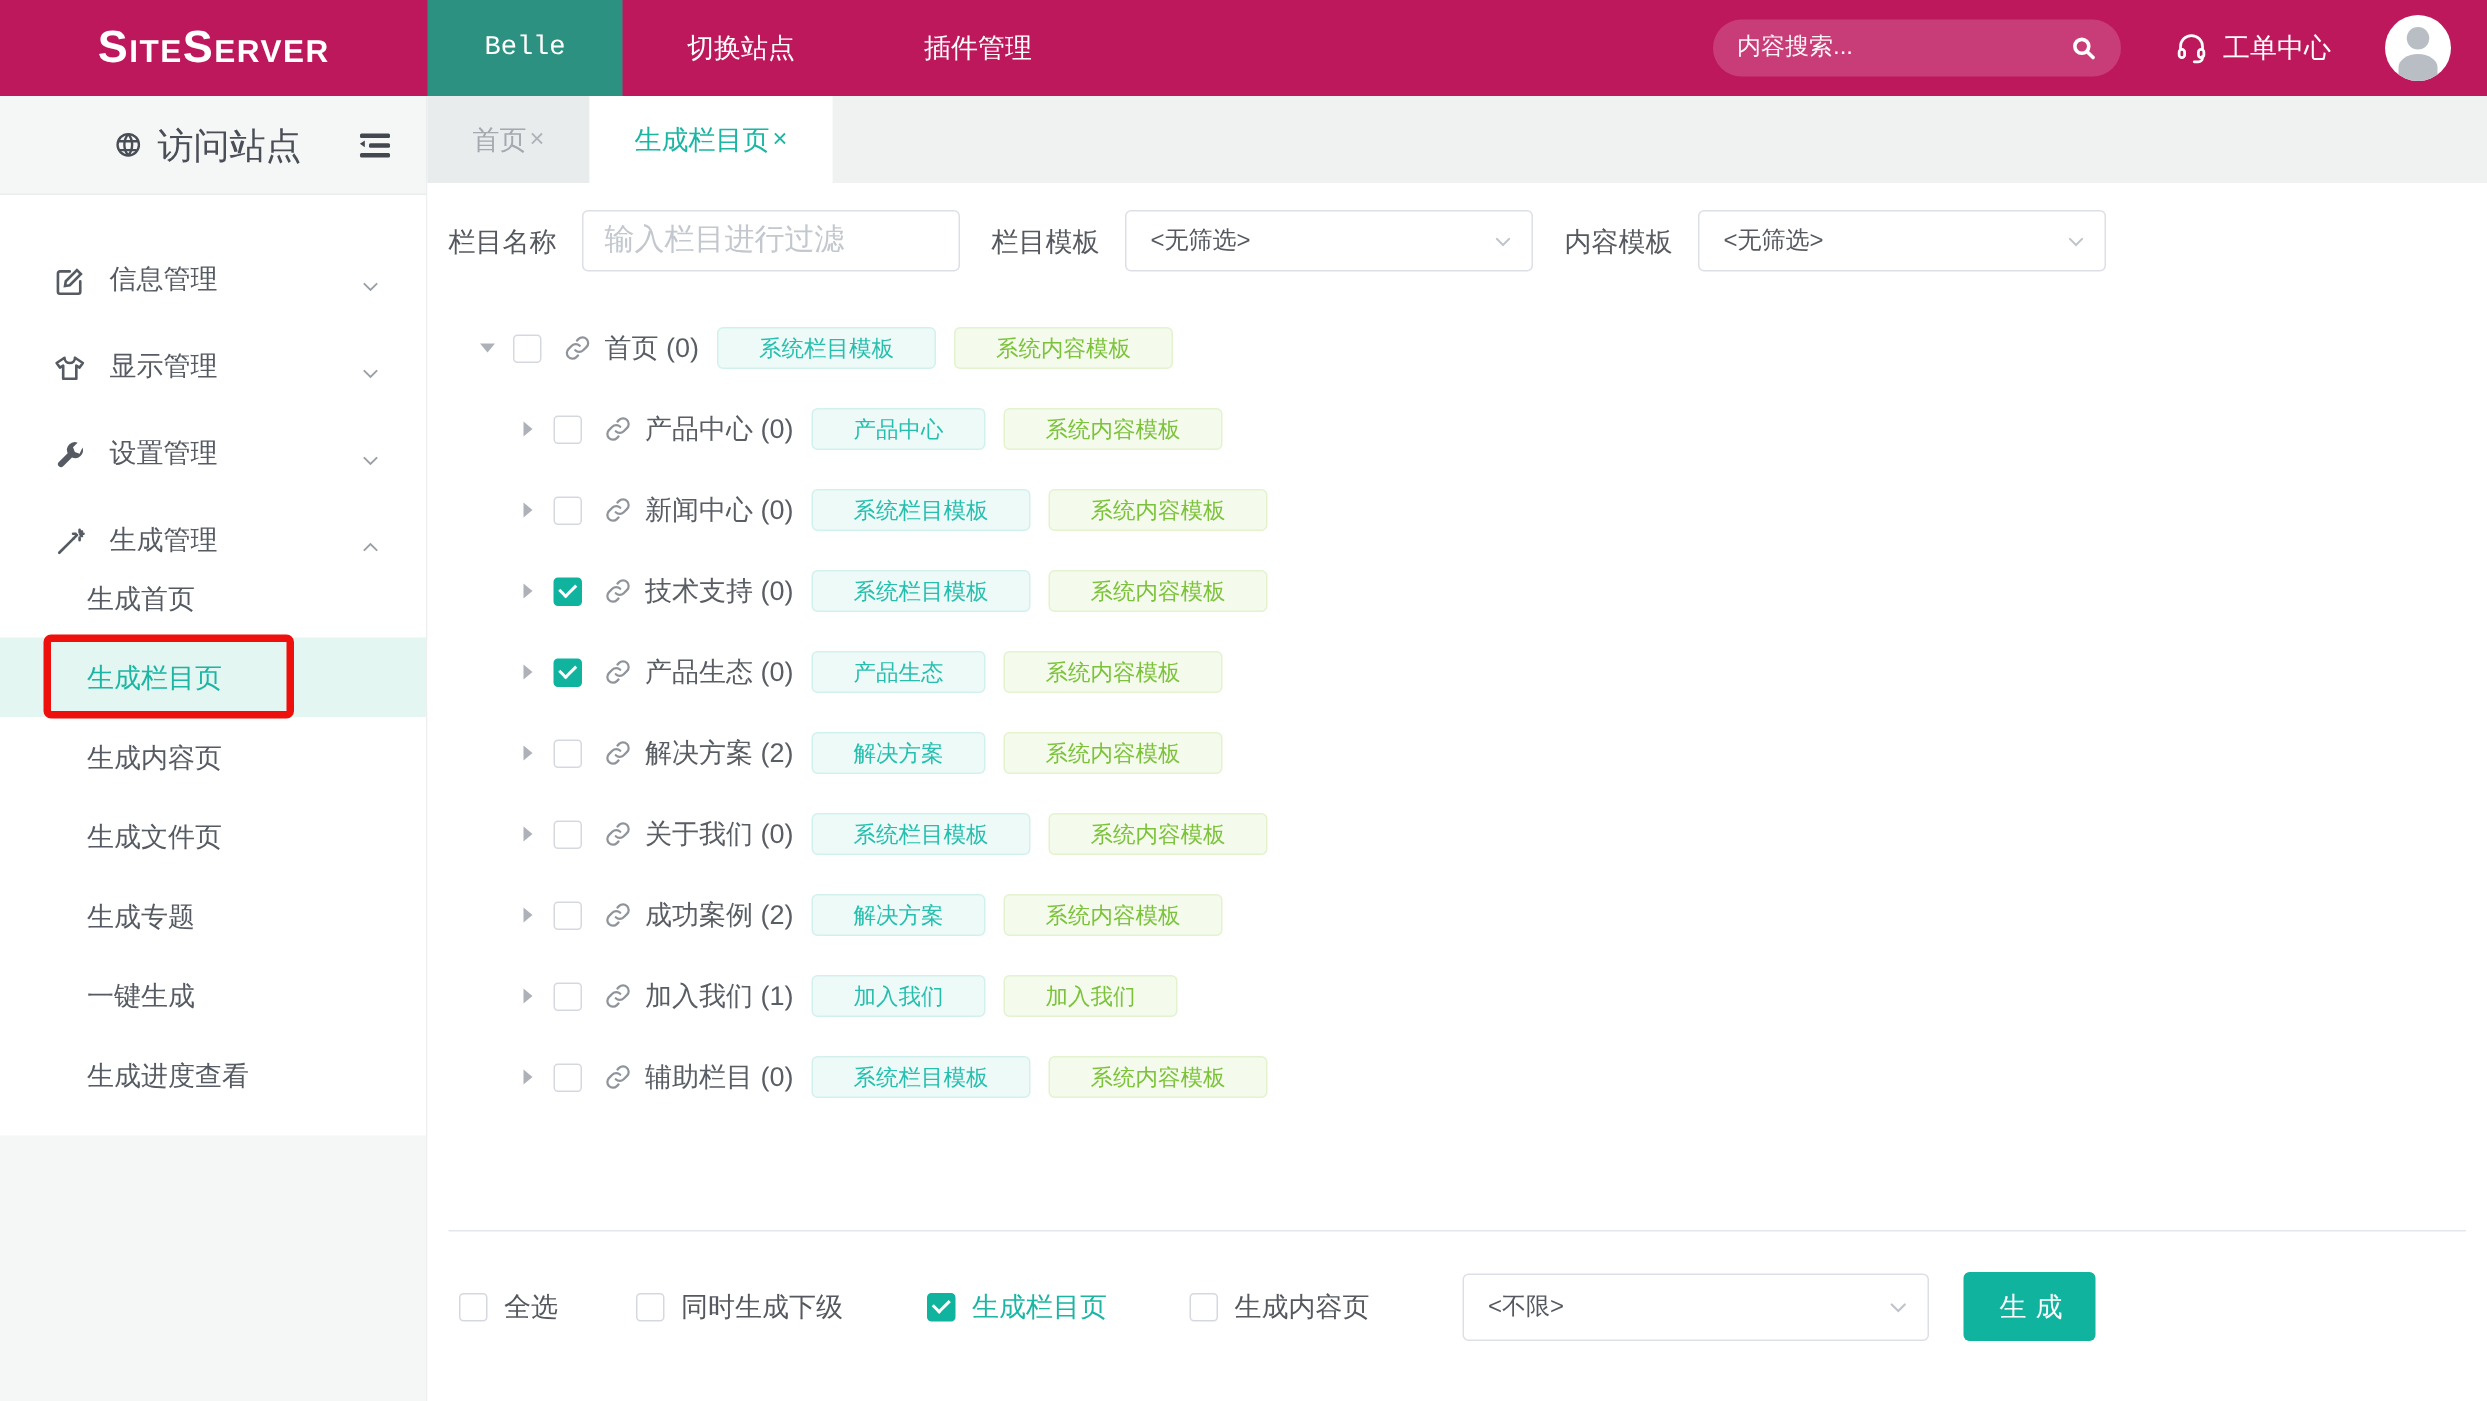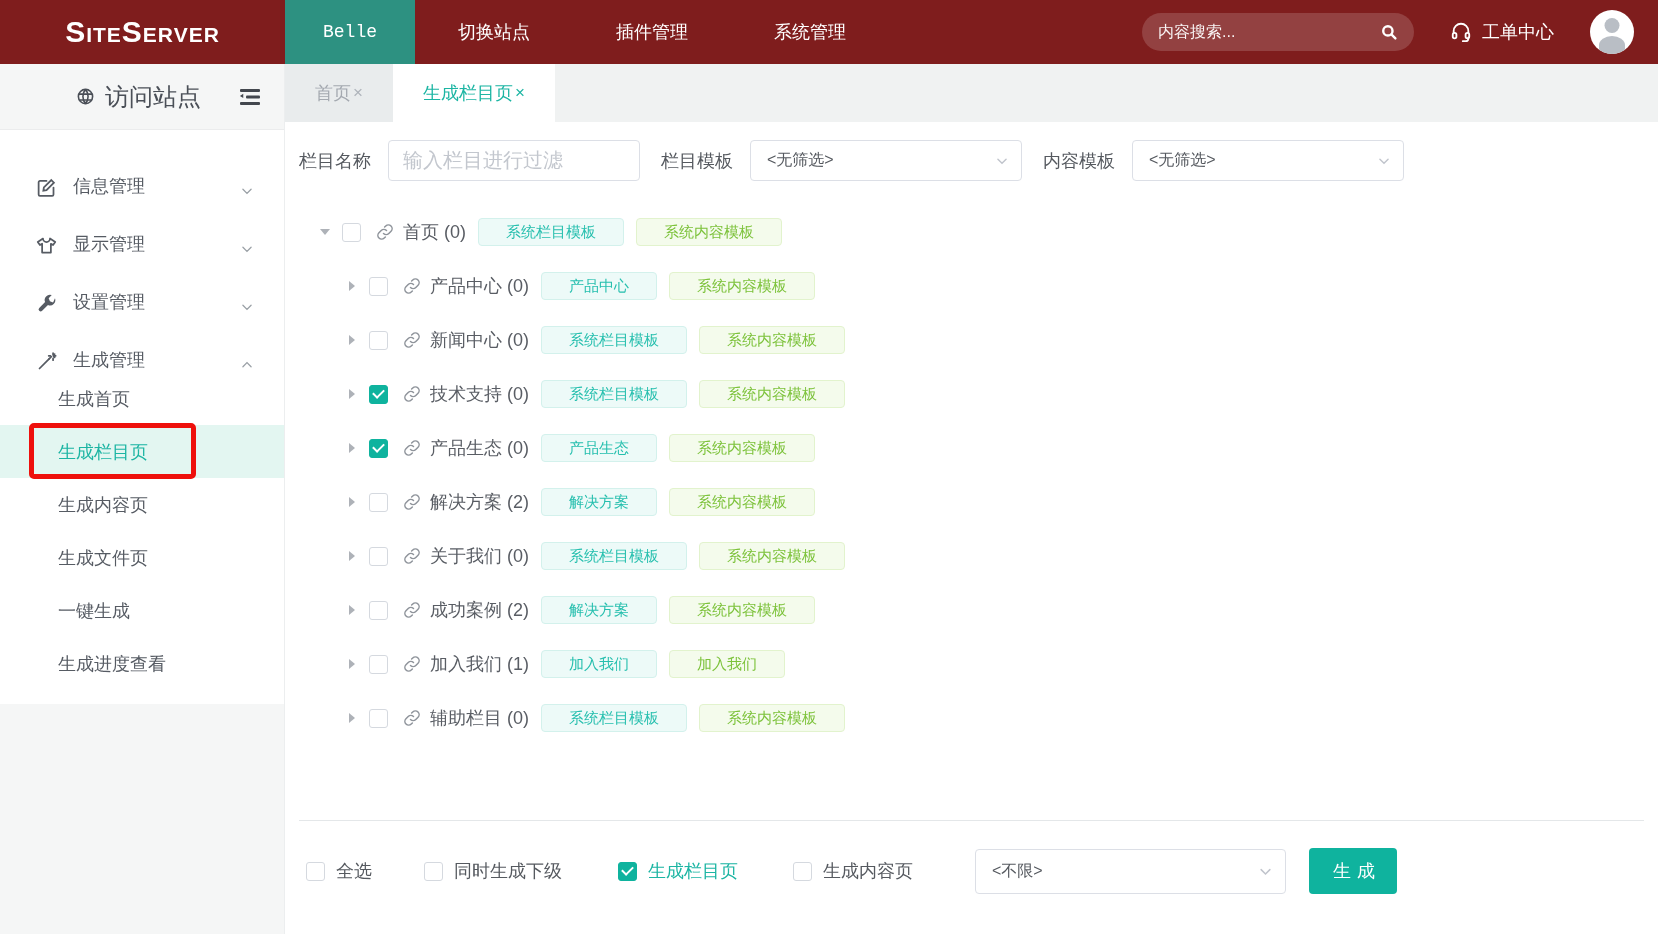--- a/index.html
+++ b/index.html
@@ -2,21 +2,21 @@
 <html><head>
 <meta charset="utf-8">
 <style>
   * { margin:0; padding:0; box-sizing:border-box; }
   html,body { width:1658px; height:934px; }
   body {
     font-family:"Liberation Sans","DejaVu Sans",sans-serif;
     color:#5a5e66; background:#fff; overflow:hidden;
   }
   
-  .header { height:64px; background:#7f1d1d; display:flex; align-items:center; color:#fff; }
+  .header { height:64px; background:#be185d; display:flex; align-items:center; color:#fff; }
   .logo-wrap { width:285px; display:flex; align-items:center; justify-content:center; }
   .logo { font-variant:small-caps; font-weight:700; font-size:30px; letter-spacing:1px; color:#fff; }
   .nav { display:flex; height:64px; align-items:stretch; }
   .nav-item { display:flex; align-items:center; padding:0 43px; font-size:18px; cursor:pointer; }
   .nav-item.active { background:#2d9181; padding:0 38px;font-family:Liberation Mono, monospace; }
   .header-right { margin-left:auto; display:flex; align-items:center; gap:36px; padding-right:24px; }
   .search-pill { display:flex; align-items:center; background:rgba(255,255,255,.16); border-radius:19px; height:38px; width:272px; padding:0 16px; }
   .search-pill input { flex:1; background:transparent; border:none; outline:none; color:#fff; font-size:16px; font-family:inherit; }
   .search-pill input::placeholder { color:rgba(255,255,255,.95); }
   .ticket { display:flex; align-items:center; gap:10px; font-size:18px; cursor:pointer; }
@@ -89,23 +89,20 @@
   </div>
   <div class="nav" id="topnav">
       <div class="nav-item active">
         <span>Belle</span>
       </div>
       <div class="nav-item">
         <span>切换站点</span>
       </div>
       <div class="nav-item">
         <span>插件管理</span>
-      </div>
-      <div class="nav-item">
-        <span>系统管理</span>
       </div>
     </div>
   <div class="header-right">
     <div class="search-pill">
       <input placeholder="内容搜索..." style="">
       <span>
         <svg width="18" height="18" viewBox="0 0 24 24" fill="none" stroke="#fff" stroke-width="3.2" stroke-linecap="round">
             <circle cx="10.5" cy="10.5" r="6.2"></circle>
             <line x1="15.5" y1="15.5" x2="20.5" y2="20.5"></line>
           </svg>
@@ -215,20 +212,23 @@
           <span>生成栏目页</span>
           <div class="red-box"></div>
         </div>
         <div class="sub-item">
           <span>生成内容页</span>
         </div>
         <div class="sub-item">
           <span>生成文件页</span>
         </div>
         <div class="sub-item">
+          <span>生成专题</span>
+        </div>
+        <div class="sub-item">
           <span>一键生成</span>
         </div>
         <div class="sub-item">
           <span>生成进度查看</span>
         </div>
       </div>
     <div class="side-fill"></div>
   </div>
 
   <div class="main">

